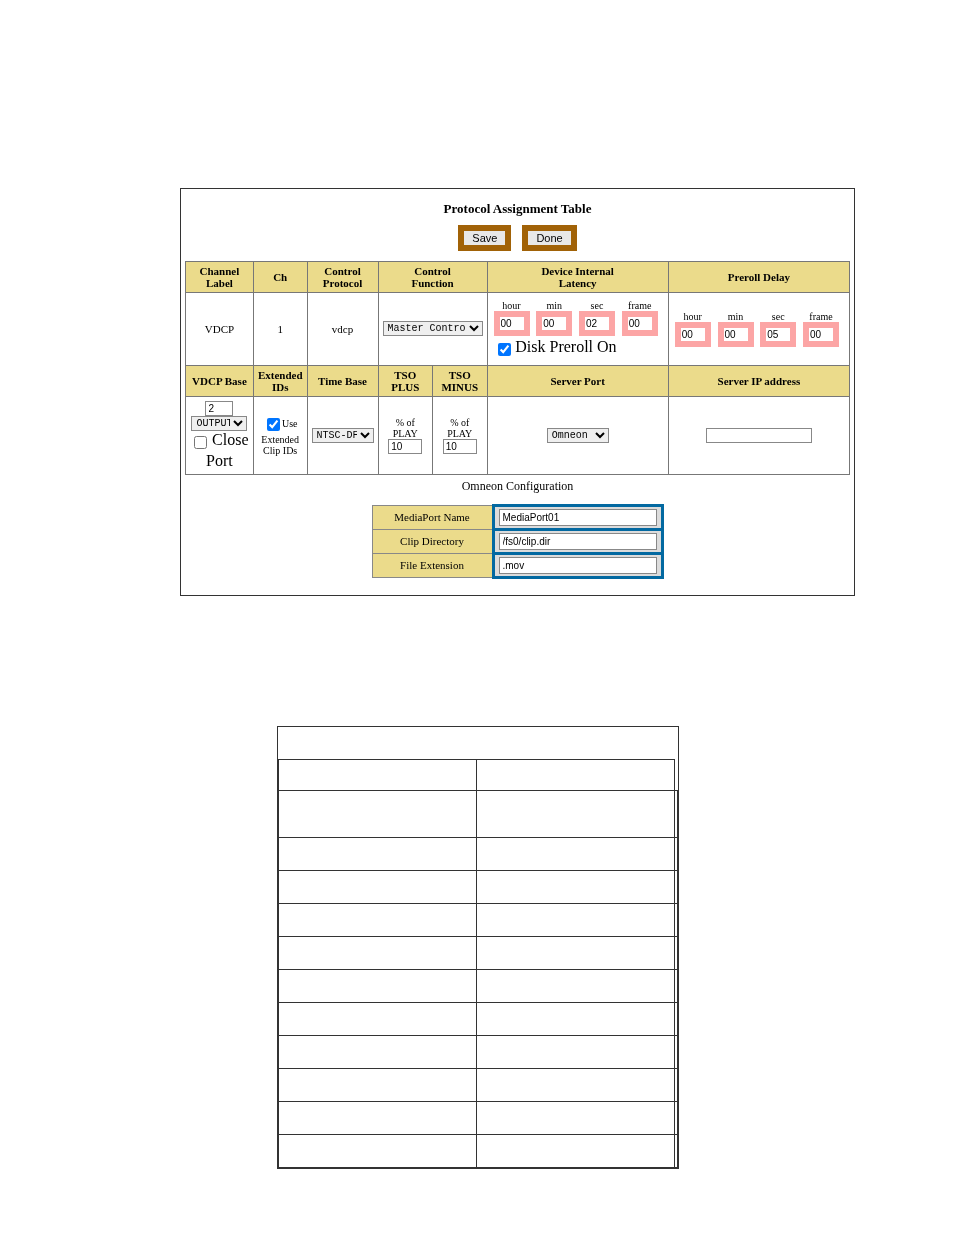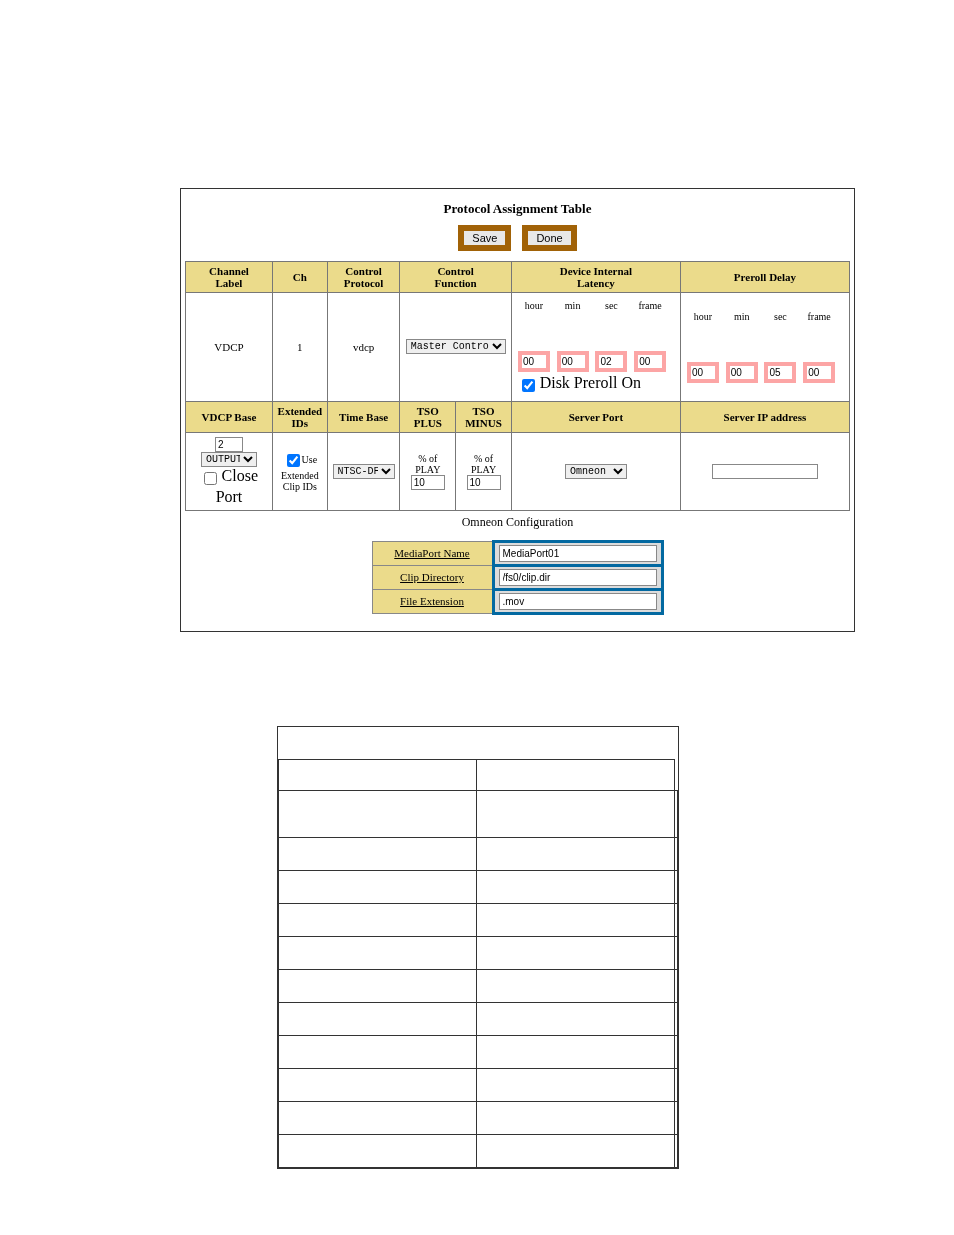--- a/index.html
+++ b/index.html
@@ -73,24 +73,23 @@
   .tinylabel {
     font-size: 10px;
     text-align: center;
     display: inline-block;
     width: 28px;
   }
   input.tcbox {
     width: 22px;
     font-family: Arial, sans-serif;
     font-size: 10px;
-    border: 4px solid #fca5a5;
+    border: 6px solid #fca5a5;
     padding: 1px;
     text-align: left;
-    margin-top: 40px;
   }
   input.txt {
     font-family: Arial, sans-serif;
     font-size: 10px;
     border: 1px solid #888;
     padding: 1px 2px;
   }
   select.sel {
     font-family: Liberation Mono, monospace;
     font-size: 10px;
@@ -113,21 +112,20 @@
     font-family: "Times New Roman", serif;
     font-size: 12px;
     text-align: center;
     margin: 4px 0 10px 0;
   }
   table.om {
     border-collapse: collapse;
     margin: 0 auto;
     font-family: "Times New Roman", serif;
     font-size: 11px;
-    text-decoration: underline;
   }
   table.om td.omlbl {
     background: #ebdb8b;
     border: 1px solid #888;
     text-align: center;
     padding: 4px 12px;
     width: 95px;
     font-family: "Times New Roman", serif;
   }
   table.om td.omval {

